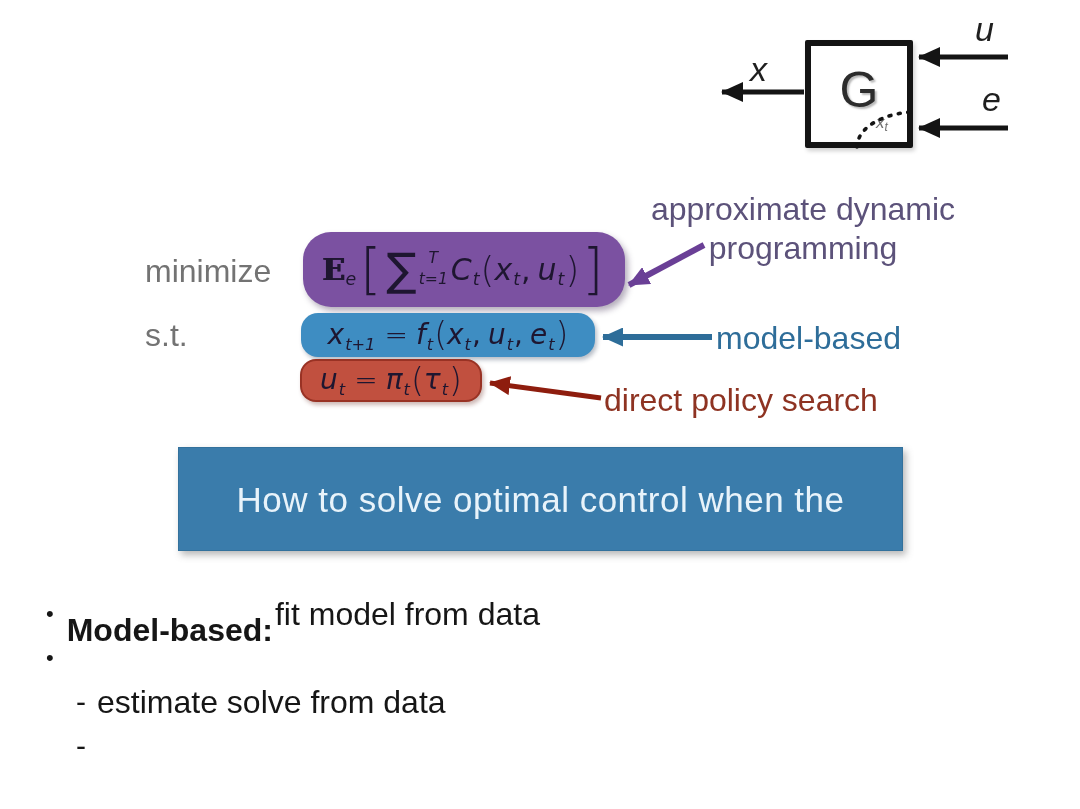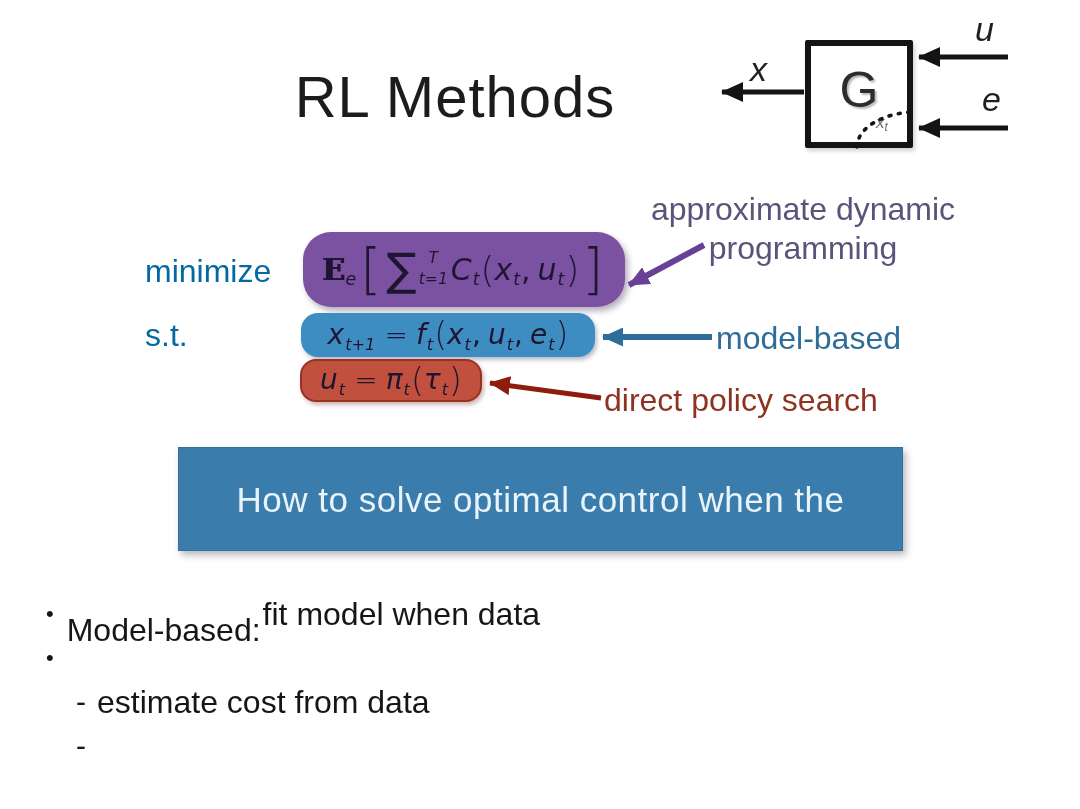--- a/index.html
+++ b/index.html
@@ -32,21 +32,21 @@
   .dlabel{position:absolute; font-size:34px; font-style:italic; color:#1f1f1f; line-height:1;}
   .dlabel.x{left:750px; top:52px;}
   .dlabel.u{left:975px; top:12px;}
   .dlabel.e{left:982px; top:82px;}
   .state-label{
     position:absolute; left:876px; top:114px; font-size:17px; font-style:italic;
     color:#6e6e6e; line-height:1;
   }
   .state-label .ssub{font-size:12px; vertical-align:-3px;}
   
-  .opt-label{position:absolute; font-size:32px; color:#0369a1;}
+  .opt-label{position:absolute; font-size:32px; color:#737373;}
   .opt-label.minimize{left:145px; top:253px;}
   .opt-label.st{left:145px; top:317px;text-align:center;}
   .eq-box{
     position:absolute; display:flex; align-items:center; justify-content:center;
     color:var(--eq-text);
   }
   .eq-box.objective{
     left:303px; top:232px; width:322px; height:75px; border-radius:28px;
     background:var(--purple-box); box-shadow:3px 4px 6px rgba(40,20,60,.35);
     font-size:30px;
@@ -91,39 +91,38 @@
     display:flex; flex-direction:row; align-items:center; justify-content:center;
     color:var(--question-text); font-size:35px; line-height:1.4; letter-spacing:.5px;
   }
   .question .it{font-style:italic;}
   
   .bullets{position:absolute; left:46px; top:592px; color:var(--body-text);}
   .row{display:flex; align-items:center; height:44px; font-size:32px; white-space:nowrap;}
   .row .marker{margin-right:13px; font-size:22px; line-height:1;}
   .row.sub{padding-left:30px;}
   .row.sub .marker{font-size:30px; font-weight:300; margin-right:11px;}
-  .row .b{font-weight:normal; margin-right:2px;margin-top:32px;}
+  .row .b{font-weight:bold; margin-right:2px;margin-top:32px;}
   
   .overlay{position:absolute; left:0; top:0; pointer-events:none;}
   .st-black{stroke:#141414; stroke-width:5;}
   .st-purple{stroke:var(--purple-arrow); stroke-width:6;}
   .st-blue{stroke:var(--blue-label); stroke-width:6;}
   .st-red{stroke:var(--red-arrow); stroke-width:5;}
   .st-dashed{stroke:#141414; stroke-width:3.6; fill:none; stroke-dasharray:2 7.5; stroke-linecap:round;}
   #head-black path{fill:#141414;}
   #head-purple path{fill:var(--purple-arrow);}
   #head-blue path{fill:var(--blue-label);}
   #head-red path{fill:var(--red-arrow);}
 </style>
 </head>
 <body>
 
 <div class="slide">
 
-  <div class="title">RL Methods</div>
 
   <div class="gbox">
     <span class="g">G</span>
   </div>
   <div class="dlabel x">x</div>
   <div class="dlabel u">u</div>
   <div class="dlabel e">e</div>
   <div class="state-label"><span>x</span><span class="ssub">t</span></div>
 
   <div class="opt-label minimize">minimize</div>
@@ -244,29 +243,29 @@
   <div class="ann dps">direct policy search</div>
 
   <div class="question">
     <div>How to solve optimal control when the</div>
   </div>
 
   <div class="bullets">
     <div class="row">
       <span class="marker">•</span>
         <span class="b">Model-based:</span>
-        <span> fit model when data</span>
+        <span> fit model from data</span>
     </div>
     <div class="row">
       <span class="marker">•</span>
         <span></span>
     </div>
     <div class="row sub">
       <span class="marker">-</span>
-        <span> estimate cost from data</span>
+        <span> estimate solve from data</span>
     </div>
     <div class="row sub">
       <span class="marker">-</span>
     </div>
   </div>
 
   <svg class="overlay" width="1080" height="809" viewBox="0 0 1080 809">
     <defs>
       <marker id="head-black" markerUnits="userSpaceOnUse" markerWidth="22" markerHeight="20" refX="21" refY="10" orient="auto">
           <path d="M0 0 L22 10 L0 20 Z"></path>

